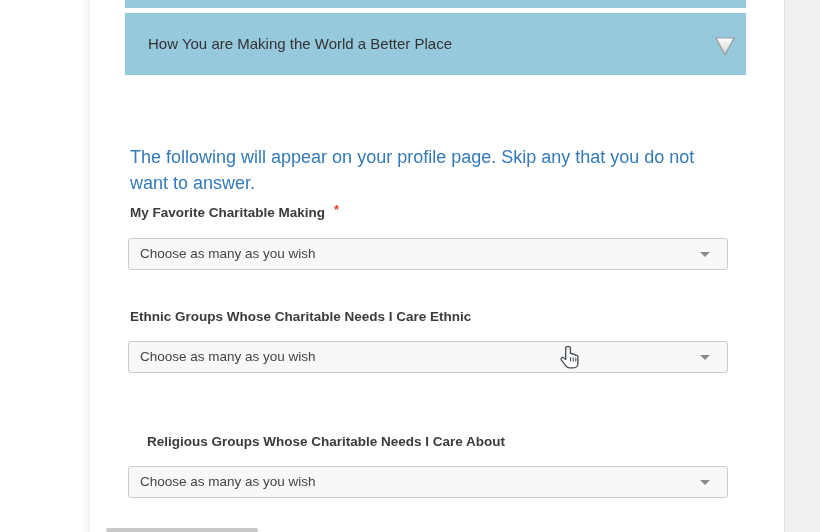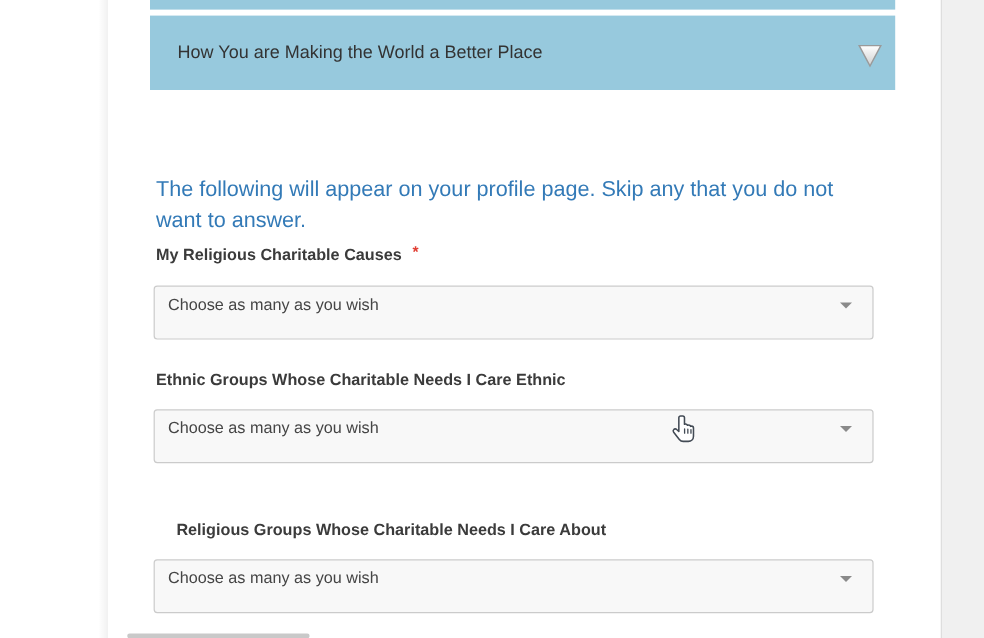--- a/index.html
+++ b/index.html
@@ -49,21 +49,21 @@
   .field-label {
     position:absolute; left:130px;
     font-size:13.5px; font-weight:bold; color:#3b3b3b; white-space:nowrap;
   }
   .required-marker {
     color:#e03c31; font-weight:bold; font-size:13px;
     position:relative; top:-3px; margin-left:9px;
   }
 
   .dropdown {
-    position:absolute; left:128px; width:600px; height:45px;
+    position:absolute; left:128px; width:600px; height:32px;
     background:#f8f8f8; border:1px solid #cbcbcb; border-radius:3px;
     cursor:pointer;
   }
   .dropdown-value {
     position:absolute; left:11px; top:0; height:29px; line-height:29px;
     font-size:13.5px; color:#454545; white-space:nowrap;
   }
   .caret-down {
     position:absolute; right:17px; top:13px; width:0; height:0;
     border-left:5.5px solid transparent; border-right:5.5px solid transparent;
@@ -105,21 +105,21 @@
           </linearGradient>
         </defs>
         <polygon points="2,3 20,3 11,20" fill="url(#tg)" stroke="#9a9a9a" stroke-width="1.2"></polygon>
       </svg>
     </span>
   </div>
 
   <div class="intro">The following will appear on your profile page. Skip any that you do not want to answer.</div>
 
   <div class="field-label label-1">
-    <span>My Religious Charitable Causes</span><span class="required-marker">*</span>
+    <span>My Favorite Charitable Making</span><span class="required-marker">*</span>
   </div>
   <div class="dropdown dd-1">
     <span class="dropdown-value">Choose as many as you wish</span>
     <span class="caret-down"></span>
   </div>
 
   <div class="field-label label-2">Ethnic Groups Whose Charitable Needs I Care Ethnic</div>
   <div class="dropdown dd-2">
     <span class="dropdown-value">Choose as many as you wish</span>
     <span class="caret-down"></span>

